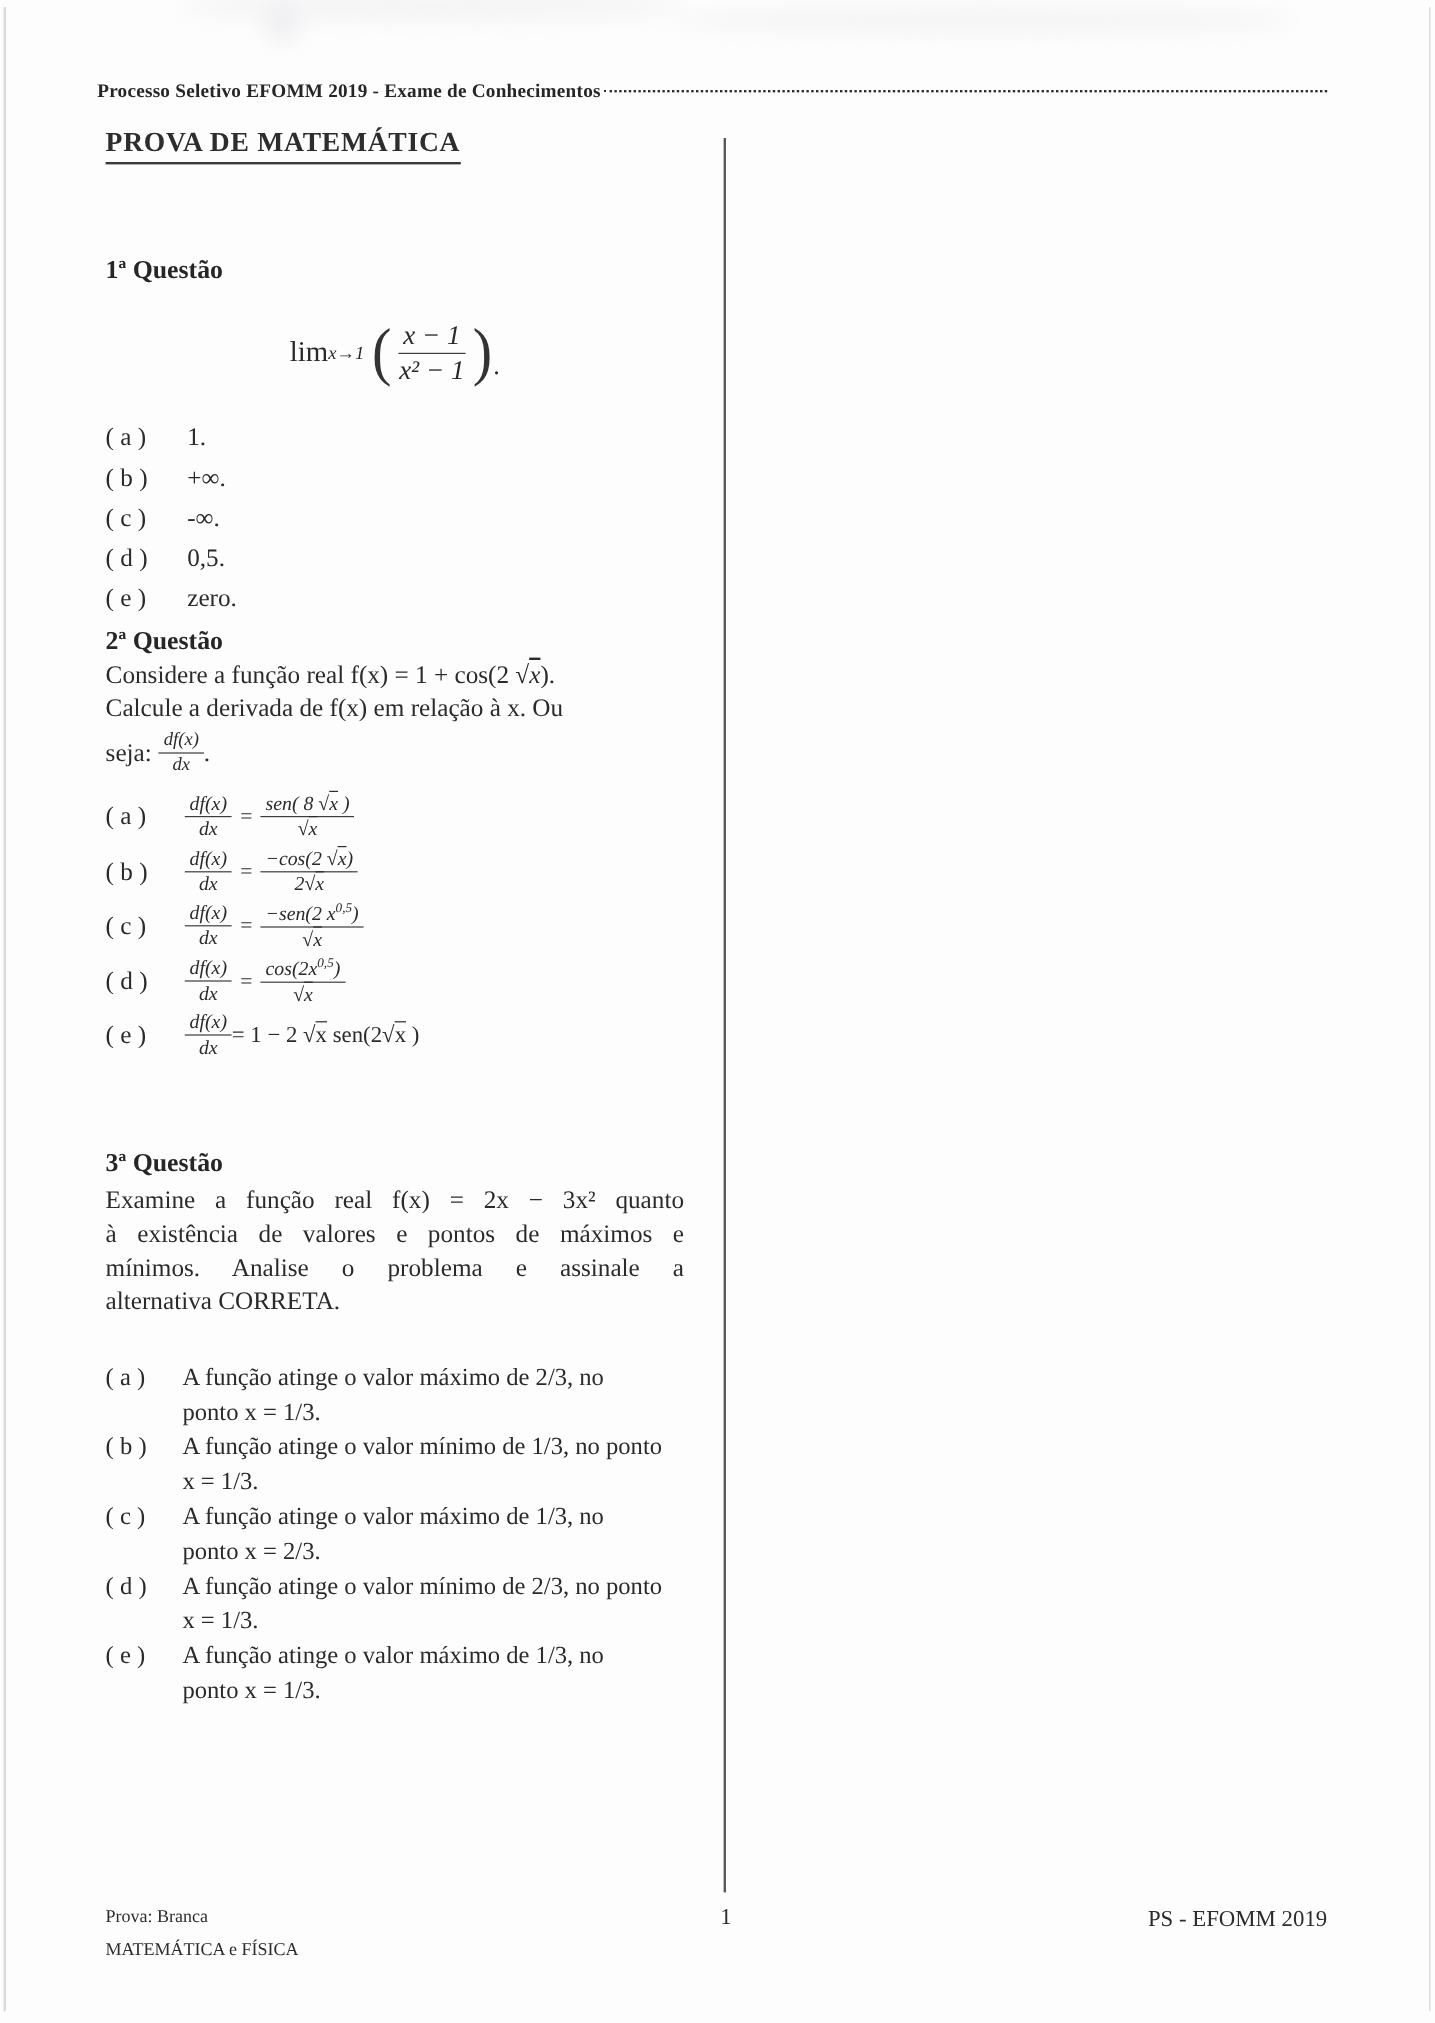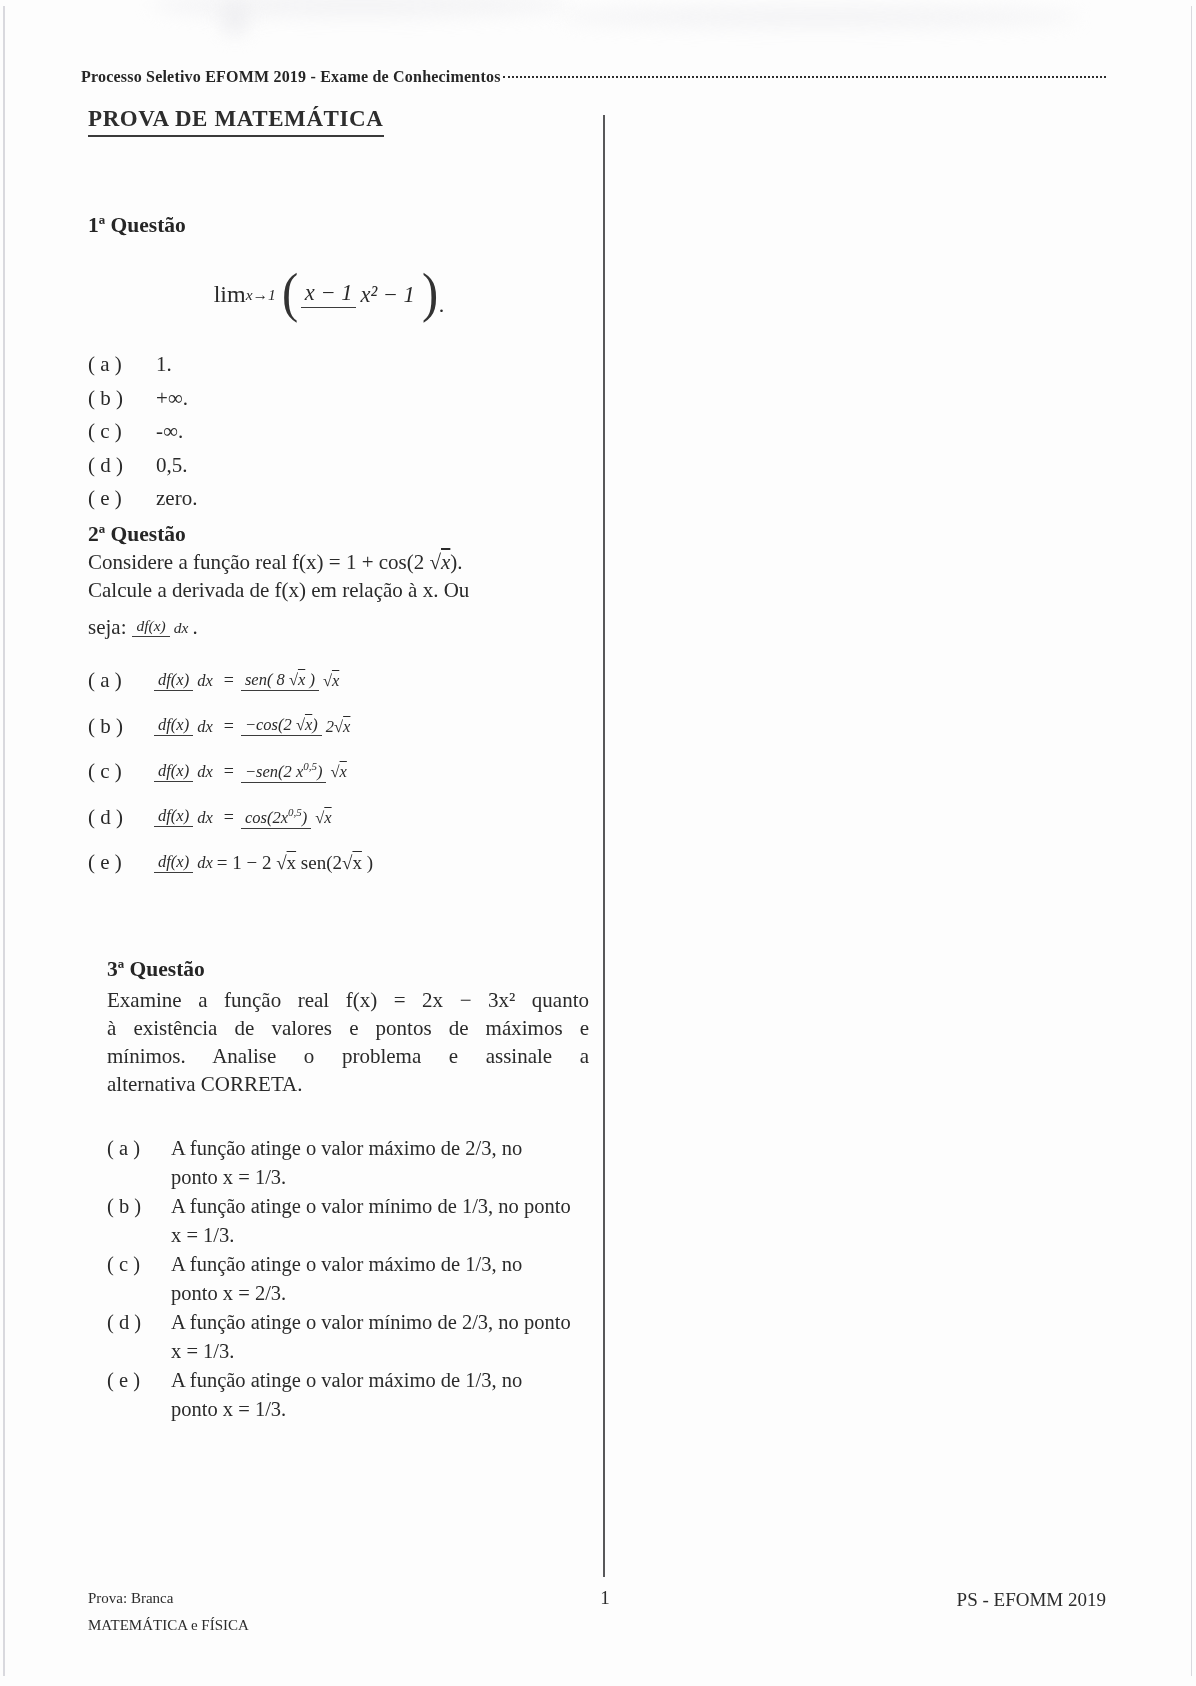--- a/index.html
+++ b/index.html
@@ -37,21 +37,21 @@
   .mi{font-style:italic;}
   .ov{text-decoration:overline;}
 
   
   #q1{top:170px;margin-top:44px;}
   .limit-row{display:flex;justify-content:center;align-items:center;margin-top:24px;height:68px;}
   .lim{display:inline-flex;align-items:center;line-height:1;margin-right:5px;}
   .lim-word{font-size:24px;}
   .lim-sub{font-size:15.5px;font-style:italic;margin-top:2px;}
   .bigp{font-size:54px;font-weight:400;line-height:.85;color:#333;transform:scaleX(.9);}
-  .frac{display:inline-flex;flex-direction:row;align-items:center;vertical-align:middle;line-height:1.15;}
+  .frac{display:inline-flex;flex-direction:column;align-items:center;vertical-align:middle;line-height:1.15;}
   .frac .num{padding:0 4px 1px 4px;border-bottom:1.4px solid #3c3c3c;display:block;text-align:center;}
   .frac .den{padding:1px 4px 0 4px;display:block;text-align:center;}
   .limit-frac{font-size:22.5px;font-style:italic;margin:0 2px;}
   .after-dot{font-size:22px;align-self:flex-end;margin-bottom:10px;}
 
   .opt-list{margin-top:20px;}
   .opt-row{display:flex;font-size:21px;line-height:33.5px;}
   .opt-label{width:68px;flex:none;}
   
   #q2{top:523px;}
@@ -59,21 +59,21 @@
   .small-frac{font-size:15.5px;font-style:italic;margin-left:6px;line-height:1.1;}
   .q2-opts{margin-top:8px;}
   .q2row{display:flex;align-items:center;height:45.5px;font-size:21px;}
   .q2row .opt-label{width:66px;}
   .f16{font-size:16.5px;font-style:italic;line-height:1.1;}
   .eqs{margin:0 7px;font-size:18px;}
   .q2e-rhs{font-size:19px;}
   sup{font-size:11px;}
 
   
-  #q3{top:958px;margin-left:19px;}
+  #q3{top:958px;}
   .q3-para{margin-top:6px;}
   .q3-line{font-size:21px;line-height:28px;}
   .q3-line.last{text-align-last:auto;}
   .q3-opts{margin-top:36px;}
   .q3row{display:flex;font-size:20.5px;line-height:29px;}
   .q3row .opt-label{width:64px;flex:none;}
   .q3row .q3txt{width:400px;}
 
   
   .footer-left{position:absolute;left:88px;top:1585px;font-size:15px;line-height:27px;color:#2c2c2c;}

